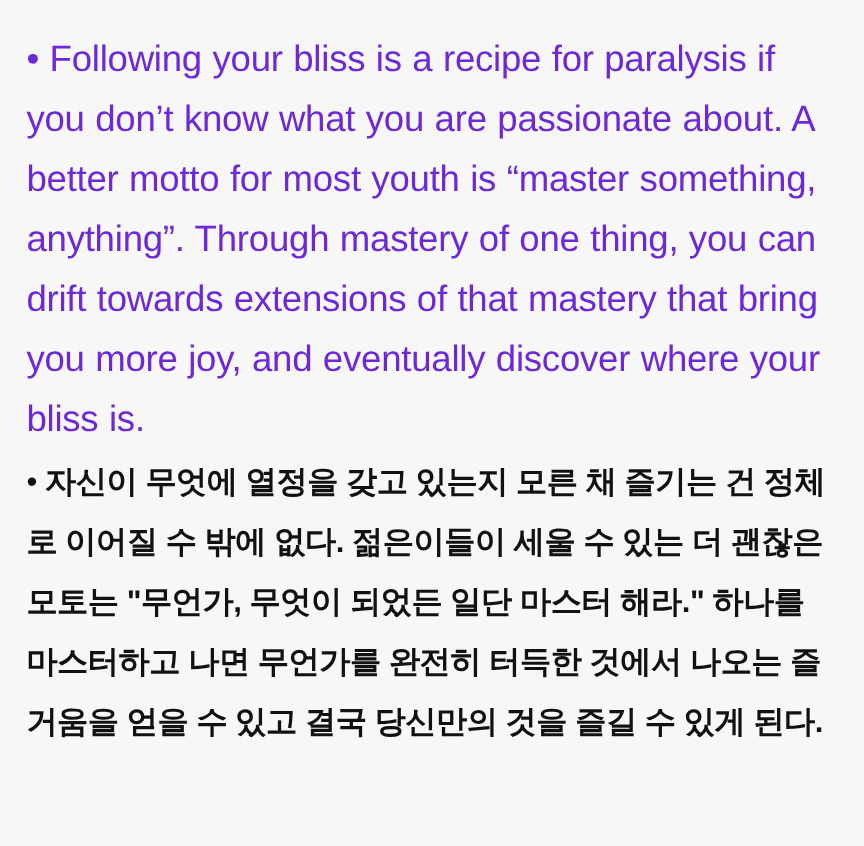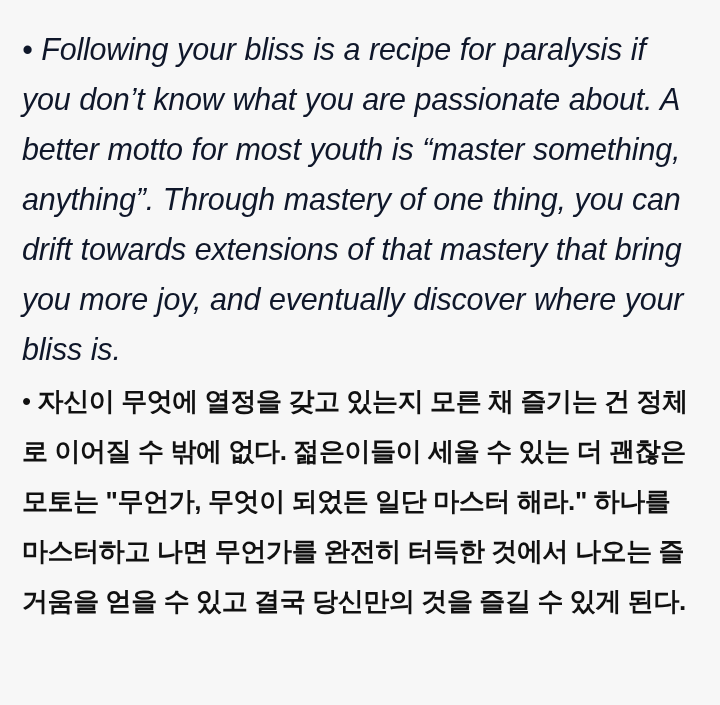--- a/index.html
+++ b/index.html
@@ -25,22 +25,21 @@
     display: block;
     margin: 0 0 2px 0;
     padding: 0;
   }
   .para-en {
     font-size: 30.5px;
     line-height: 50px;
     font-weight: 400;
     letter-spacing: -0.2px;
     word-spacing: 0.5px;
-    color: #0f172a;
-    font-style: italic;
+    color: #6d28d9;
   }
   .para-ko {
     font-size: 26px;
     line-height: 50px;
     font-weight: 700;
     letter-spacing: -0.4px;
     color: #111111;
     margin-top: 0px;
   }
   .bullet {

